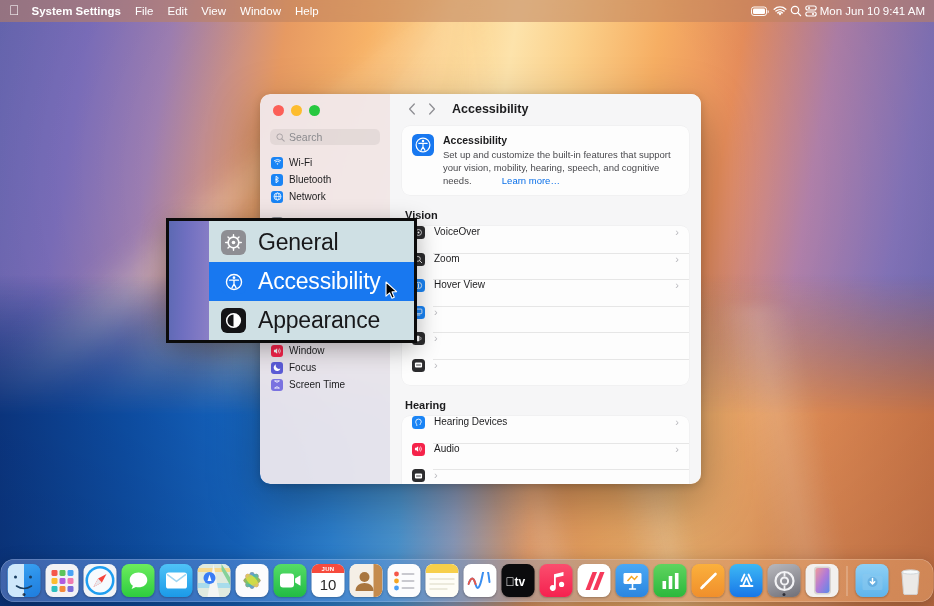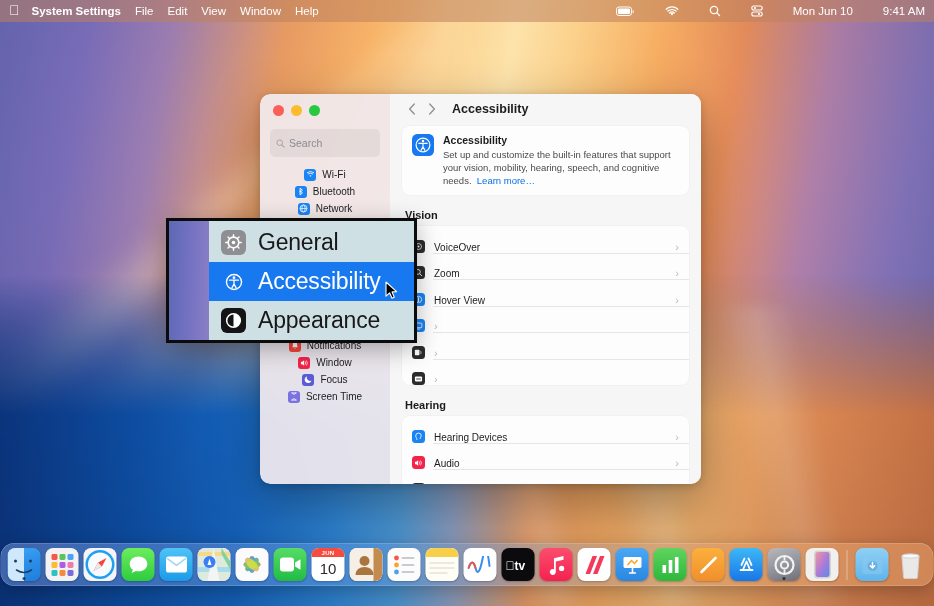--- a/index.html
+++ b/index.html
@@ -90,21 +90,21 @@
     backdrop-filter:blur(22px);
     display:flex; align-items:center;
     padding:0 9px;
     color:#fff;
     font-size:11.5px;
     z-index:40;
   }
   .mb-apple { font-size:14px; line-height:1; margin-right:12px; margin-top:-2px; }
   .mb-item { margin-right:14px; white-space:nowrap; }
   .mb-item.bold { font-weight:700; }
-  .mb-right { margin-left:auto; display:flex; align-items:center; gap:30px; }
+  .mb-right { margin-left:auto; display:flex; align-items:center; gap:3px; }
   .mb-right .mb-txt { font-size:11.5px; }
   .mb-ico { display:flex; align-items:center; }
 
   
   #settings-window {
     position:absolute; left:260px; top:94px; width:441px; height:390px;
     border-radius:10px; overflow:hidden;
     box-shadow:0 18px 50px rgba(0,0,0,0.34), 0 2px 8px rgba(0,0,0,0.18);
     display:flex;
     z-index:20;
@@ -115,30 +115,30 @@
     background:rgba(241,234,238,0.93);
     backdrop-filter:blur(30px);
     padding:0;
     position:relative;
     overflow:hidden;
   }
   .traffic { display:flex; gap:7px; padding:11px 0 0 13px; }
   .tl { width:11px; height:11px; border-radius:50%; }
   .tl.r { background:#fc5f57; } .tl.y { background:#fdbc2e; } .tl.g { background:#28c840; }
   .search-box {
-    margin:13px 10px 9px 10px; height:28px; border-radius:5px;
+    margin:13px 10px 9px 10px; height:16px; border-radius:5px;
     background:rgba(0,0,0,0.055);
     display:flex; align-items:center; padding:0 6px; gap:4px;
   }
   .search-box .sico { opacity:0.48; display:flex; }
   .search-box .sph { font-size:10.5px; color:#8a8a8e; }
   .side-list { padding:0 6px; }
   .side-item {
     display:flex; align-items:center; gap:6px;
-    height:17px; padding:0 5px; border-radius:5px; margin-bottom:0px;justify-content:center;
+    height:17px; padding:0 5px; border-radius:5px; margin-bottom:0px;
   }
   .side-item .lbl { font-size:10px; color:#1c1c1e; white-space:nowrap; }
   .sicon {
     width:12px; height:12px; border-radius:3px;
     display:flex; align-items:center; justify-content:center;
     flex:0 0 12px;
   }
   .sicon svg { display:block; }
   .side-gap { height:9px; }
 
@@ -164,32 +164,32 @@
 
   .banner {
     background:#fdfdfd; border-radius:8px;
     padding:8px 10px; display:flex; gap:9px;
     margin-top:2px;
     box-shadow:0 0 0 0.5px rgba(0,0,0,0.045);
   }
   .banner-ico { flex:0 0 22px; }
   .banner h3 { font-size:10.5px; font-weight:600; color:#1c1c1e; margin-bottom:2px; }
   .banner p { font-size:9.5px; line-height:1.38; color:#4a4a4e; max-width:252px; }
-  .banner p a { color:#0a6fe8; text-decoration:none; }
+  .banner p a { color:#0a6fe8; text-decoration:none;margin-left:25px; }
 
   .sec-title {
     font-size:11px; font-weight:700; color:#1c1c1e;
     margin:14px 0 5px 3px;
   }
   .rows {
     background:#fdfdfd; border-radius:8px; overflow:hidden;
     box-shadow:0 0 0 0.5px rgba(0,0,0,0.045);
   }
   .row {
-    display:flex; align-items:flex-end; gap:9px;
+    display:flex; align-items:flex-start; gap:9px;
     height:26.5px; padding:0 10px;
     position:relative;
   }
   .row + .row::before {
     content:""; position:absolute; left:31px; right:0; top:0;
     height:0.5px; background:rgba(0,0,0,0.09);
   }
   .row .rlbl { font-size:10px; color:#1c1c1e; flex:1; }
   .row .chev { color:#b9b9be; font-size:11px; }
   .ricon { width:13px; height:13px; border-radius:3.5px; flex:0 0 13px;
@@ -218,21 +218,21 @@
   .mag-row.sel .mlbl { color:#ffffff; }
   .micon { width:25px; height:25px; border-radius:6px; flex:0 0 25px;
            display:flex; align-items:center; justify-content:center; }
 
   
   #cursor { position:absolute; left:385px; top:281px; z-index:38; }
 
   
   #dock {
     position:absolute; left:50%; transform:translateX(-50%);
-    bottom:20px; height:43px;
+    bottom:4px; height:43px;
     display:flex; align-items:center; gap:5px;
     padding:4px 7px;
     border-radius:14px;
     background:linear-gradient(92deg, rgba(118,150,222,0.50) 0%, rgba(96,150,220,0.45) 40%, rgba(226,160,110,0.45) 78%, rgba(236,168,112,0.46) 100%);
     backdrop-filter:blur(26px);
     box-shadow:0 5px 18px rgba(0,0,0,0.26), inset 0 0 0 0.5px rgba(255,255,255,0.32);
     z-index:30;
   }
   .dock-ico {
     width:33px; height:33px; border-radius:7.5px;

